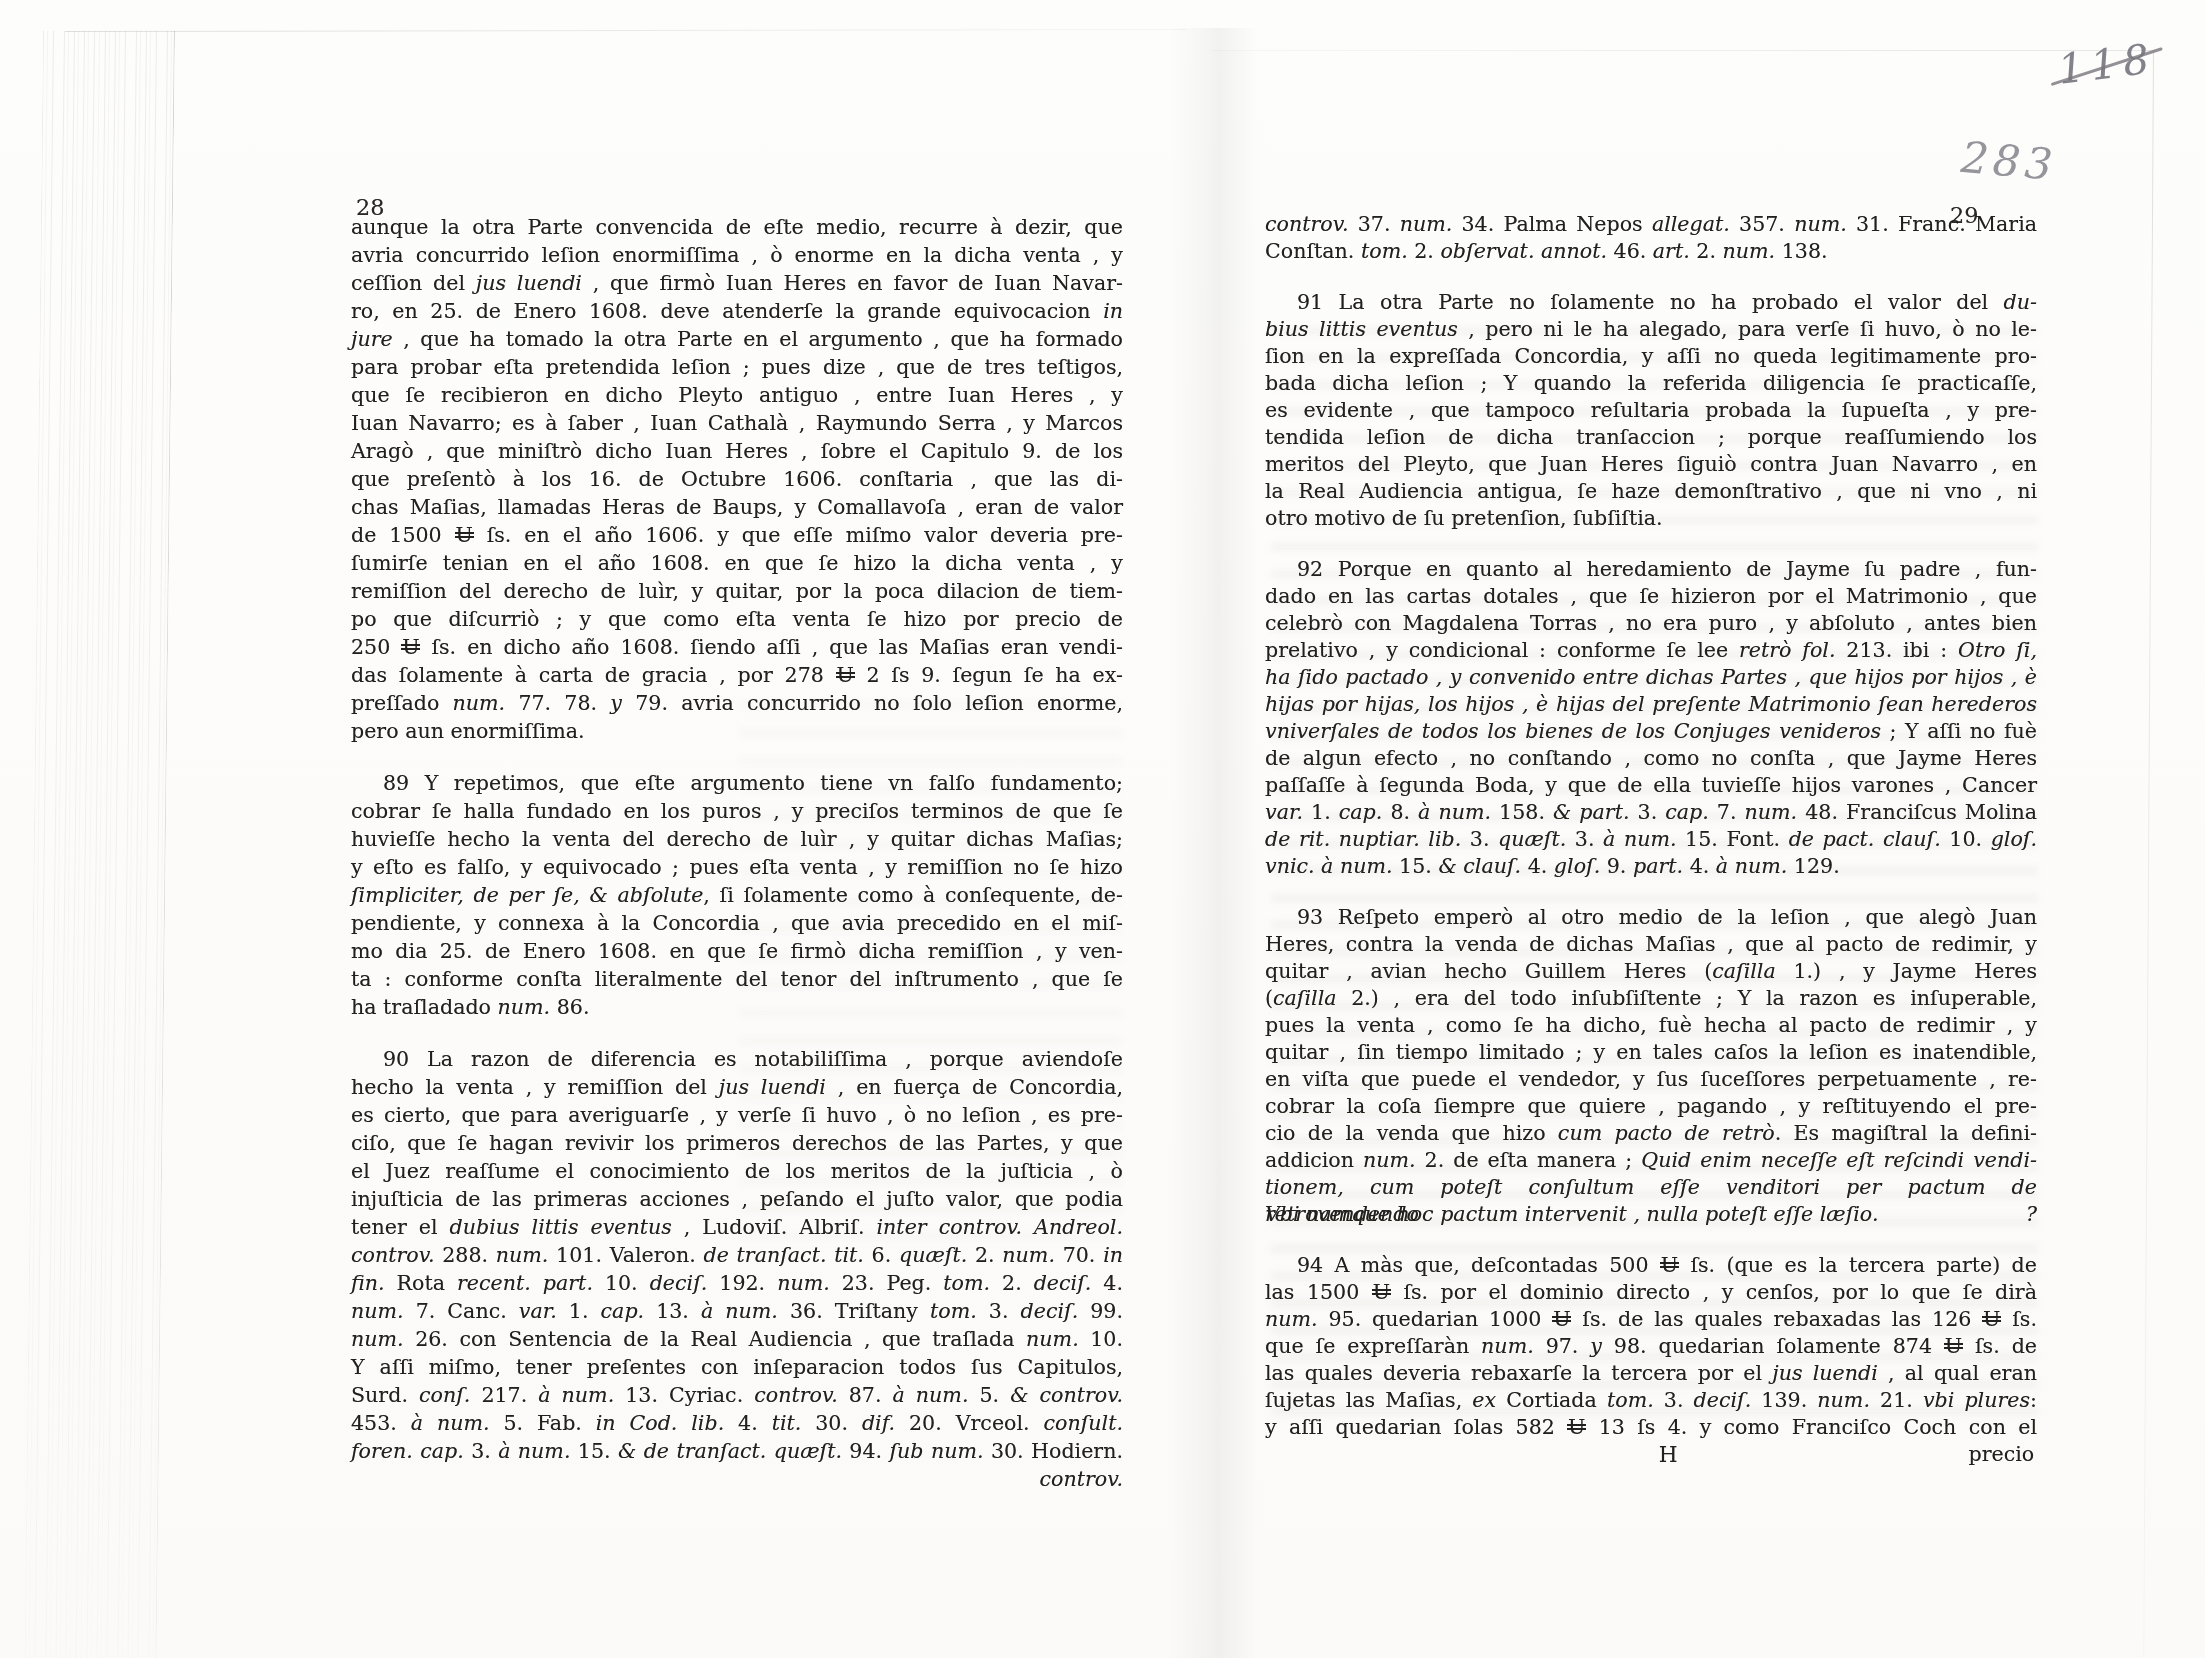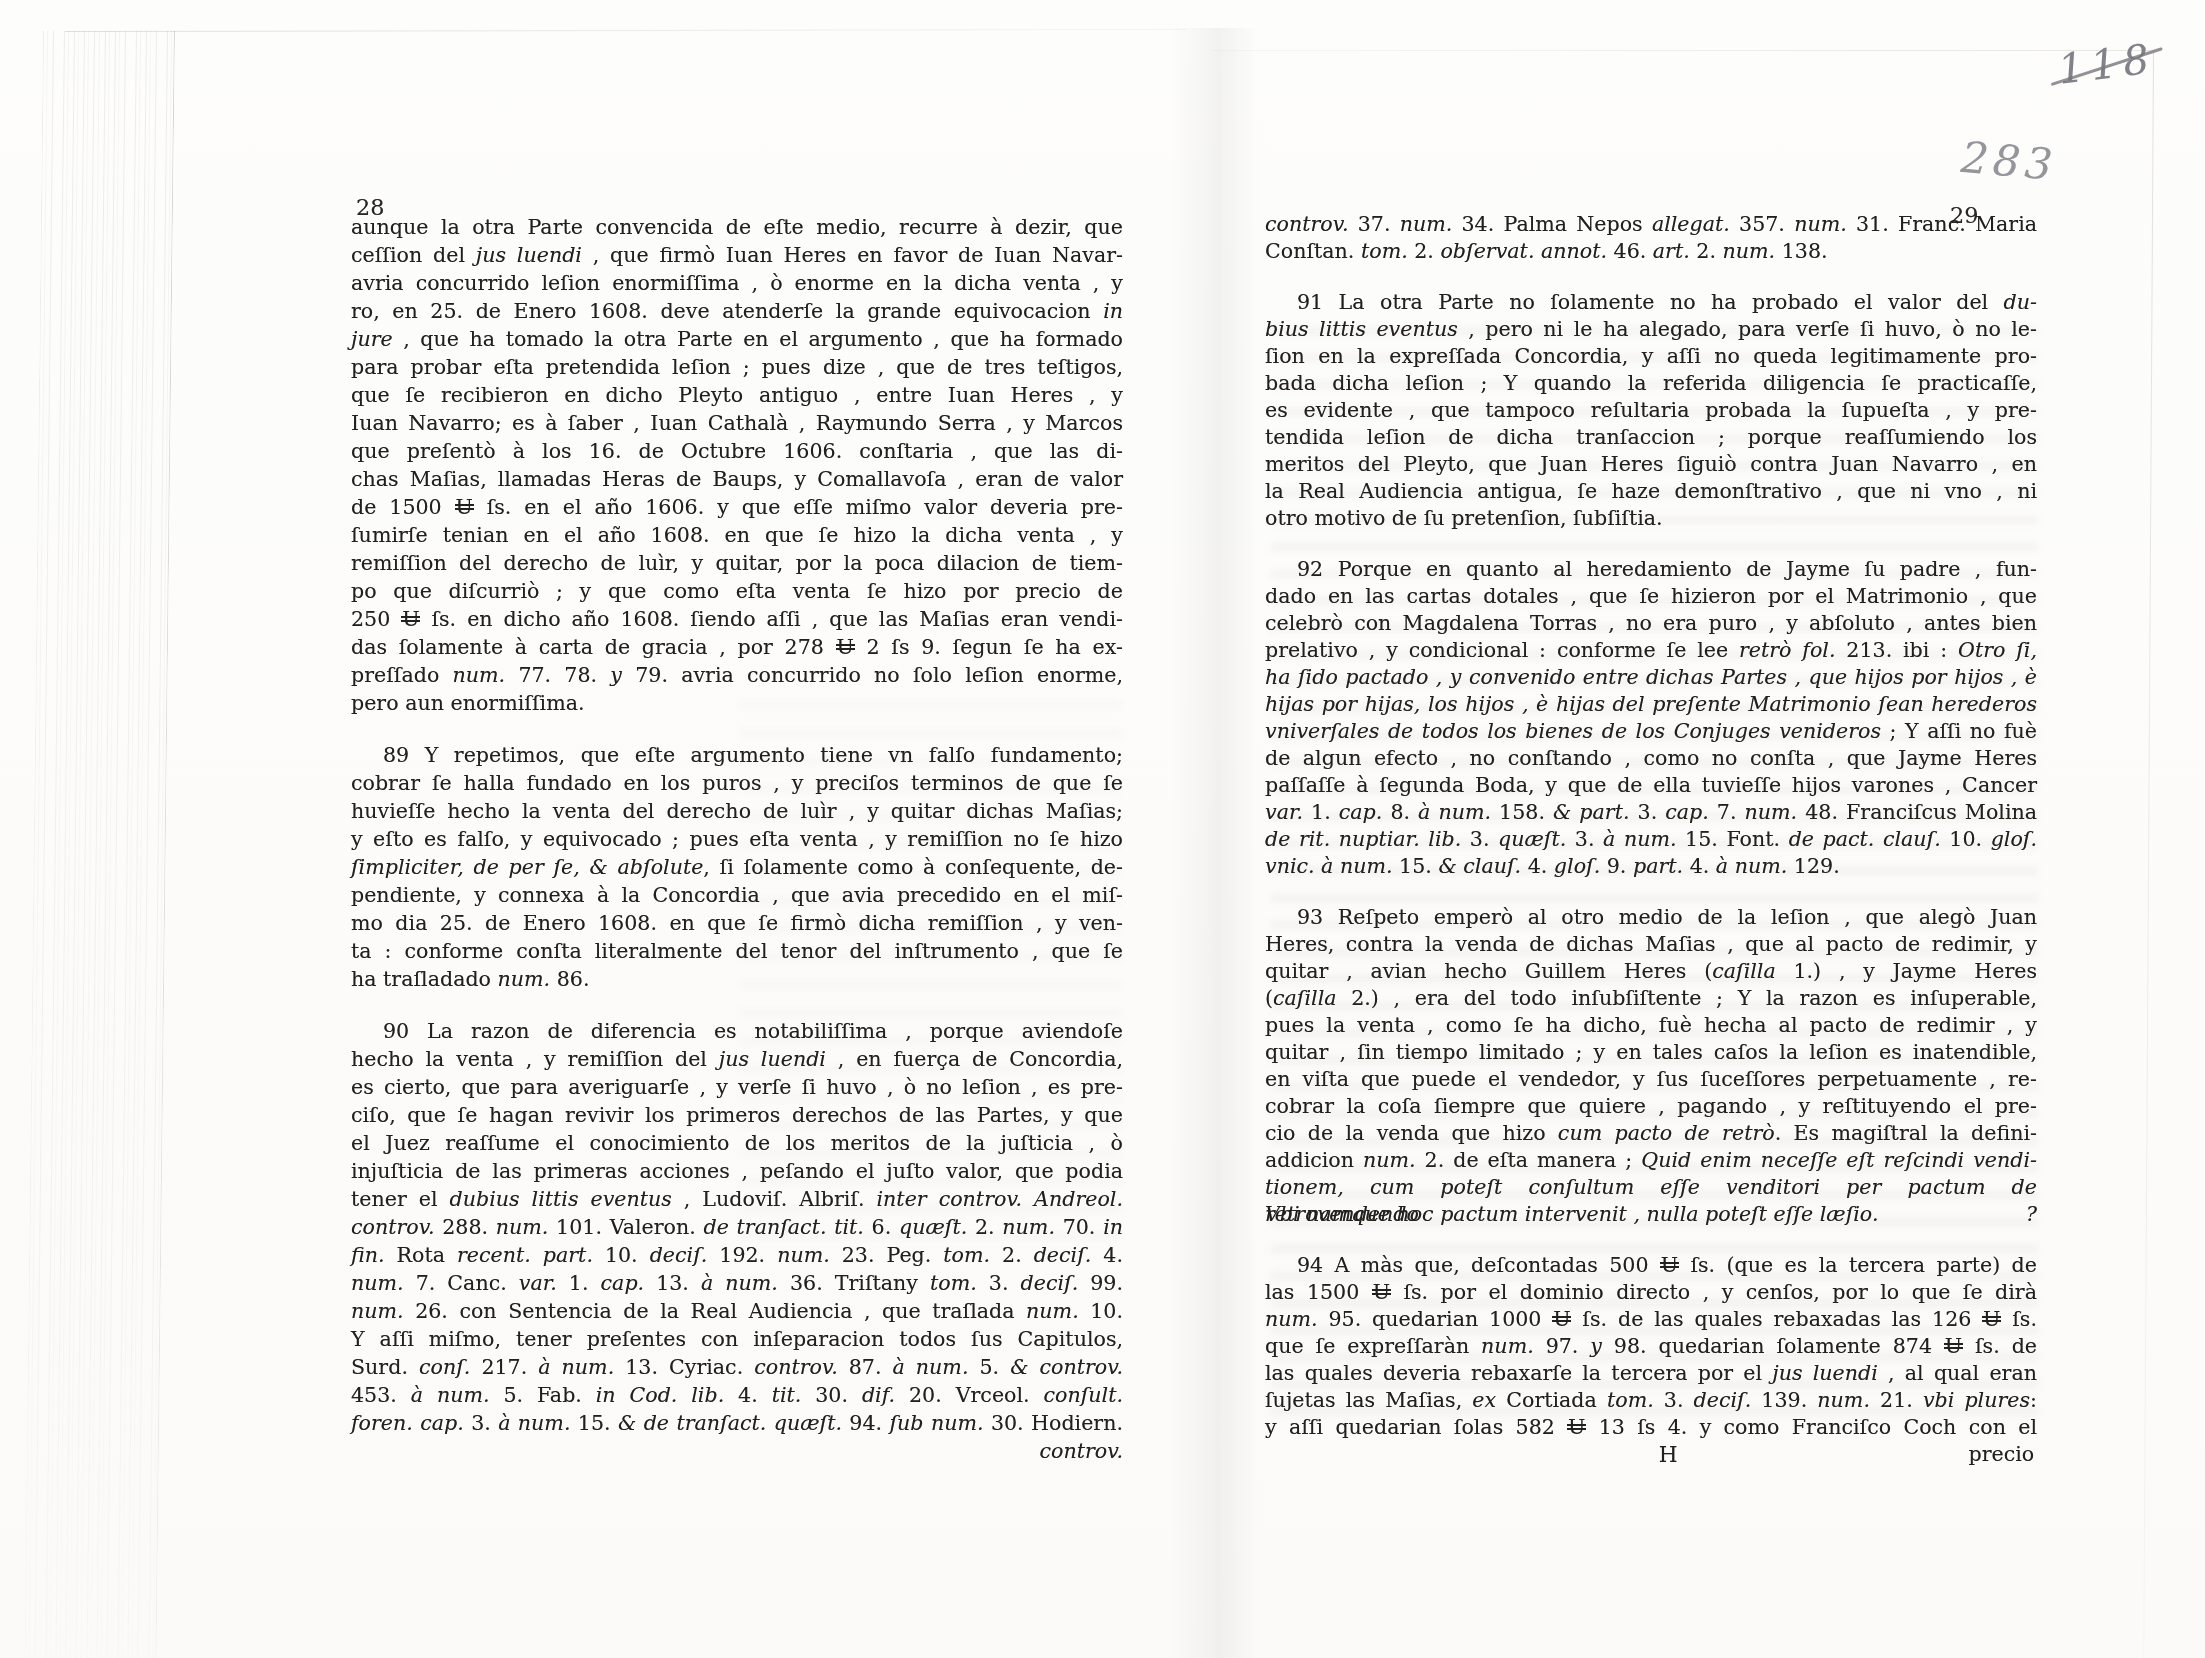--- a/index.html
+++ b/index.html
@@ -79,27 +79,28 @@
   <div class="ghost ghost-left"></div>
 
   <div class="annot annot-118">118</div>
   <div class="annot annot-283">283</div>
 
   <div class="pagenum pn-left">28</div>
   <div class="pagenum pn-right">29</div>
 
   <div class="textblock tb-left">
       <div class="line"><span class="sty-r">aunque la otra Parte convencida de eſte medio, recurre à dezir, que</span></div>
+      <div class="line"><span class="sty-r">avria concurrido leſion enormiſſima , ò enorme en la dicha venta , y</span></div>
       <div class="line"><span class="sty-r">ceſſion del </span><span class="sty-i">jus luendi</span><span class="sty-r"> , que firmò Iuan Heres en favor de Iuan Navar-</span></div>
-      <div class="line"><span class="sty-r">avria concurrido leſion enormiſſima , ò enorme en la dicha venta , y</span></div>
       <div class="line"><span class="sty-r">ro, en 25. de Enero 1608. deve atenderſe la grande equivocacion </span><span class="sty-i">in</span></div>
       <div class="line"><span class="sty-i">jure</span><span class="sty-r"> , que ha tomado la otra Parte en el argumento , que ha formado</span></div>
       <div class="line"><span class="sty-r">para probar eſta pretendida leſion ; pues dize , que de tres teſtigos,</span></div>
       <div class="line"><span class="sty-r">que ſe recibieron en dicho Pleyto antiguo , entre Iuan Heres , y</span></div>
       <div class="line"><span class="sty-r">Iuan Navarro; es à ſaber , Iuan Cathalà , Raymundo Serra , y Marcos</span></div>
+      <div class="line"><span class="sty-r">Aragò , que miniſtrò dicho Iuan Heres , ſobre el Capitulo 9. de los</span></div>
       <div class="line"><span class="sty-r">que preſentò à los 16. de Octubre 1606. conſtaria , que las di-</span></div>
       <div class="line"><span class="sty-r">chas Maſias, llamadas Heras de Baups, y Comallavoſa , eran de valor</span></div>
       <div class="line"><span class="sty-r">de 1500 </span><span class="sty-L">U</span><span class="sty-r"> ſs. en el año 1606. y que eſſe miſmo valor deveria pre-</span></div>
       <div class="line"><span class="sty-r">ſumirſe tenian en el año 1608. en que ſe hizo la dicha venta , y</span></div>
       <div class="line"><span class="sty-r">remiſſion del derecho de luìr, y quitar, por la poca dilacion de tiem-</span></div>
       <div class="line"><span class="sty-r">po que diſcurriò ; y que como eſta venta ſe hizo por precio de</span></div>
       <div class="line"><span class="sty-r">250 </span><span class="sty-L">U</span><span class="sty-r"> ſs. en dicho año 1608. ſiendo aſſi , que las Maſias eran vendi-</span></div>
       <div class="line"><span class="sty-r">das ſolamente à carta de gracia , por 278 </span><span class="sty-L">U</span><span class="sty-r"> 2 ſs 9. ſegun ſe ha ex-</span></div>
       <div class="line"><span class="sty-r">preſſado </span><span class="sty-i">num.</span><span class="sty-r"> 77. 78. </span><span class="sty-i">y</span><span class="sty-r"> 79. avria concurrido no ſolo leſion enorme,</span></div>
       <div class="line end"><span class="sty-r">pero aun enormiſſima.</span></div>

